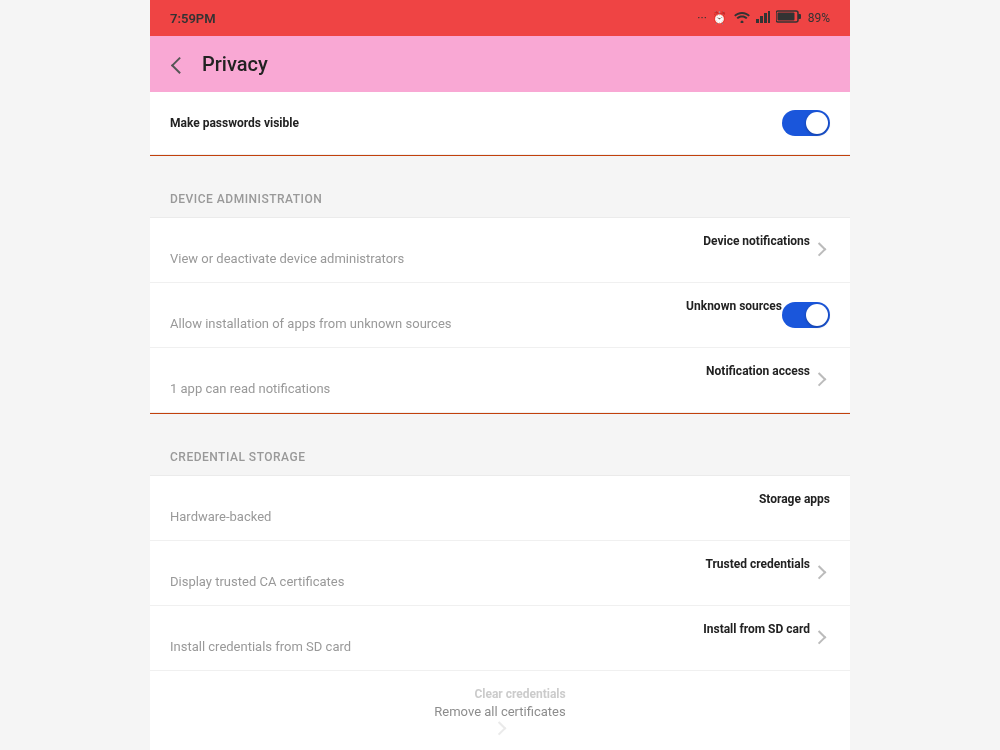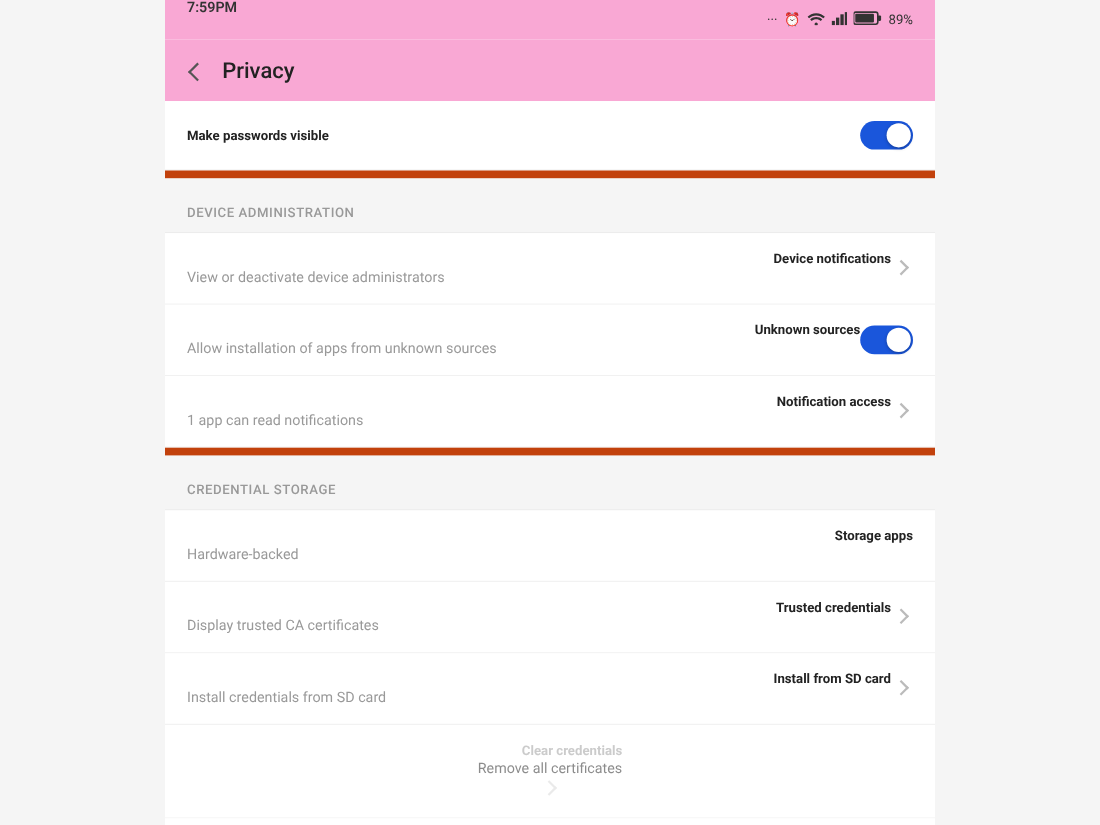--- a/index.html
+++ b/index.html
@@ -24,22 +24,23 @@
       height: 750px;
       background: #ffffff;
       position: relative;
       overflow: hidden;
     }
 
     
     .status-bar {
       width: 100%;
       height: 36px;
-      background: #f9a8d4;
-      display: flex;
+      background: #ef4444;
+      display: flex;
+      align-items: center;
       justify-content: space-between;
       padding: 0 20px;
     }
 
     .status-time {
       font-size: 13px;
       font-weight: 600;
       color: #333;
     }
 
@@ -149,22 +150,22 @@
       box-shadow: 0 1px 3px rgba(0,0,0,0.3);
     }
 
     .toggle.on .toggle-knob {
       right: 2px;
     }
 
     
     .section-header {
       background: #f5f5f5;
-      padding: 20px 20px 10px;
-      border-top: 7px solid #c2410c;
+      padding: 32px 20px 10px;
+      border-top: 1px solid #c2410c;
       border-bottom: 1px solid #ebebeb;
     }
 
     .section-header-text {
       font-size: 12px;
       color: #999;
       font-weight: 500;
       letter-spacing: 0.5px;
       text-transform: uppercase;
     }

